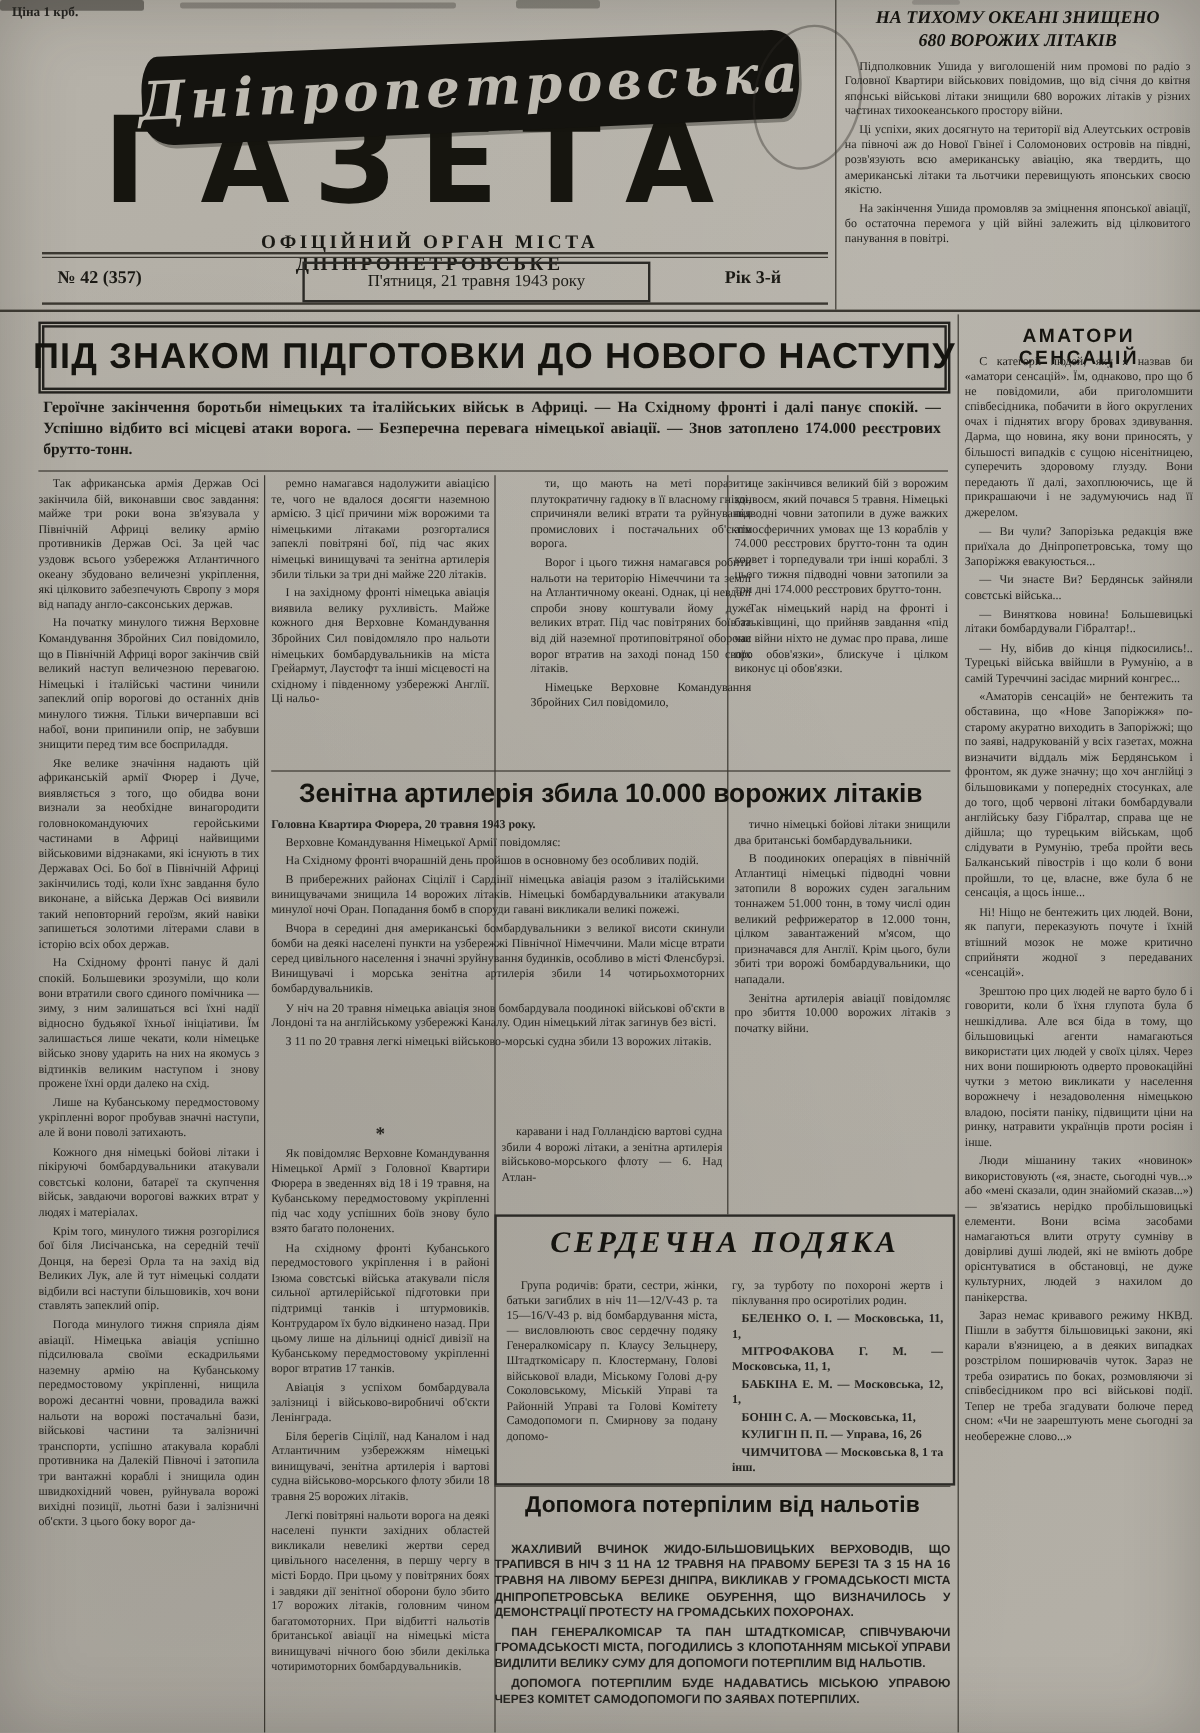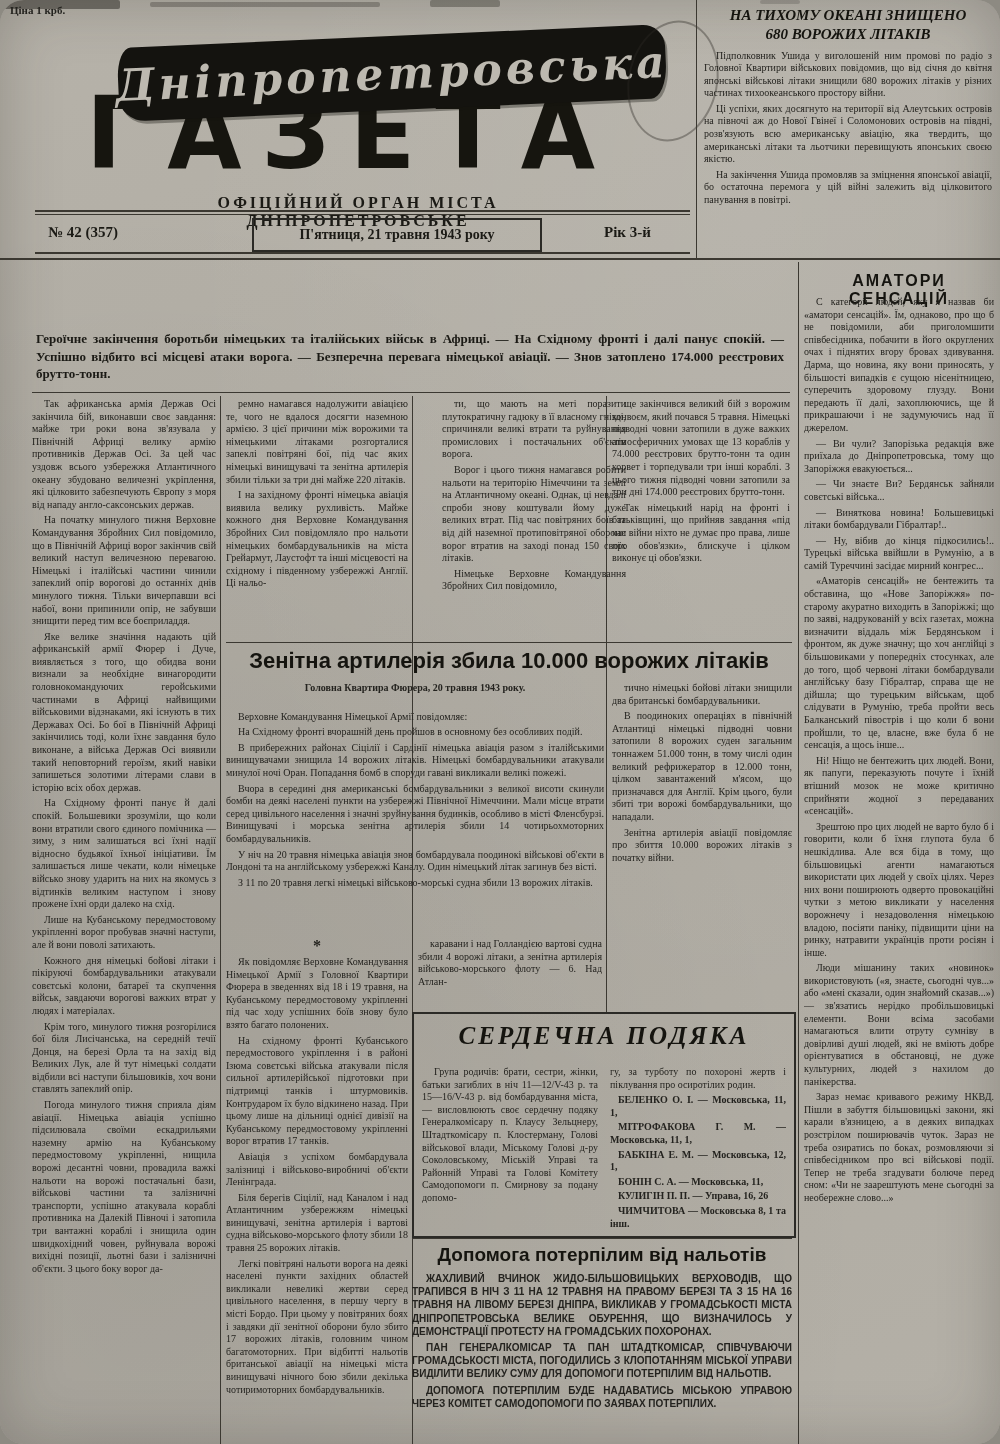--- a/index.html
+++ b/index.html
@@ -6,21 +6,20 @@
   .page{
     position:relative;width:1000px;height:1444px;overflow:hidden;
     background:#b3afa6;
     background-image:
       radial-gradient(ellipse at 75% 15%, rgba(255,255,255,.08), transparent 55%),
       radial-gradient(ellipse at 15% 85%, rgba(0,0,0,.07), transparent 60%),
       linear-gradient(160deg, #b6b2a9, #aeaaa1 55%, #b4b0a7);
     font-family:"Liberation Serif","DejaVu Serif",serif;
     color:#24231f;
     box-shadow:inset 0 0 60px rgba(40,36,30,.25);
-    border-radius:24px;
   }
   .abs{position:absolute;}
   .rule{background:#3b3831;}
   .smudge{background:rgba(26,24,20,.45);border-radius:2px;}
   .body{font-size:10px;line-height:1.26;text-align:justify;overflow:hidden;}
   .body p{margin:0 0 3px;text-indent:12px;}
   .price{font-size:11px;font-weight:bold;}
   .ribbon{
     background:#14130f;transform:rotate(-2.5deg);
     border-radius:14px 22px 16px 26px / 30px 22px 34px 24px;
@@ -32,38 +31,38 @@
     font-size:44px;color:#bdb9b0;letter-spacing:4px;white-space:nowrap;
   }
   .gazeta{
     font-family:"DejaVu Sans",sans-serif;font-weight:bold;font-size:96px;
     letter-spacing:20px;color:#16150f;line-height:1;transform:scaleY(1.04);
     white-space:nowrap;
   }
   .subtitle{font-size:16px;font-weight:bold;letter-spacing:3px;text-align:center;color:#1b1a15;}
   .issue-text{font-size:15px;font-weight:bold;color:#1b1a15;text-align:right;}
   .date-box{
-    border:2px solid #2b2a26;text-align:center;font-size:14px;font-weight:bold;
+    border:2px solid #2b2a26;text-align:center;font-size:14px;font-weight:normal;
     display:flex;align-items:center;justify-content:center;color:#1b1a15;
   }
   .stamp{border:2px solid rgba(45,42,38,.38);border-radius:50%;transform:rotate(12deg);}
   .headline-box{
     border:5px double #23221e;display:flex;align-items:center;justify-content:center;
     text-align:center;
   }
   .headline-box span{
     font-family:"Liberation Sans","DejaVu Sans",sans-serif;font-weight:bold;
     font-size:30px;letter-spacing:1px;color:#15140f;white-space:nowrap;
   }
   .lead{font-size:13px;font-weight:bold;line-height:1.35;text-align:justify;color:#1b1a15;}
   .mid-headline{
     font-family:"Liberation Sans","DejaVu Sans",sans-serif;font-weight:bold;
     font-size:22px;text-align:center;color:#15140f;white-space:nowrap;
   }
-  .dateline{font-size:10px;font-weight:bold;text-align:center;margin-bottom:16px;}
+  .dateline{font-size:10px;font-weight:bold;text-align:left;margin-bottom:2px;}
   .intro-line{font-size:10px;text-indent:12px;margin-bottom:3px;}
   .star-sep{font-size:16px;font-weight:bold;text-align:center;line-height:1;}
   .side-headline{
     font-family:"Liberation Sans","DejaVu Sans",sans-serif;font-weight:bold;
     font-size:16px;letter-spacing:2px;text-align:center;color:#15140f;
   }
   .pac-title{font-size:15px;font-weight:bold;text-align:center;line-height:1.25;color:#15140f;font-style:italic;}
   .thanks-box{border:2px solid #2b2a26;}
   .thanks-title{
     font-family:"Liberation Serif",serif;font-style:italic;font-weight:bold;
@@ -112,20 +111,23 @@
   <div class="abs" style="left:704px;top:6px;width:288px">
     <div class="pac-title">НА ТИХОМУ ОКЕАНІ ЗНИЩЕНО</div>
     <div class="pac-title" style="margin-bottom:6px">680 ВОРОЖИХ ЛІТАКІВ</div>
     <div class="body" style="height:200px">
         <p>Підполковник Ушида у виголошеній ним промові по радіо з Головної Квартири військових повідомив, що від січня до квітня японські військові літаки знищили 680 ворожих літаків у різних частинах тихоокеанського простору війни.</p>
         <p>Ці успіхи, яких досягнуто на території від Алеутських островів на півночі аж до Нової Гвінеї і Соломонових островів на півдні, розв'язують всю американську авіацію, яка твердить, що американські літаки та льотчики перевищують японських своєю якістю.</p>
         <p>На закінчення Ушида промовляв за зміцнення японської авіації, бо остаточна перемога у цій війні залежить від цілковитого панування в повітрі.</p>
       </div>
   </div>
 
+  <div class="abs headline-box" style="left:32px;top:268px;width:750px;height:50px">
+    <span>ПІД ЗНАКОМ ПІДГОТОВКИ ДО НОВОГО НАСТУПУ</span>
+  </div>
 
   <div class="abs lead" style="left:36px;top:330px;width:748px">Героїчне закінчення боротьби німецьких та італійських військ в Африці. — На Східному фронті і далі панує спокій. — Успішно відбито всі місцеві атаки ворога. — Безперечна перевага німецької авіації. — Знов затоплено 174.000 реєстрових брутто-тонн.</div>
   <div class="abs rule" style="left:32px;top:392px;width:758px;height:1px"></div>
 
   <div class="abs rule" style="left:220px;top:396px;width:1px;height:1048px"></div>
   <div class="abs rule" style="left:412px;top:396px;width:1px;height:1048px"></div>
   <div class="abs rule" style="left:606px;top:396px;width:1px;height:616px"></div>
   <div class="abs rule" style="left:798px;top:262px;width:1px;height:1182px"></div>
 
   <div class="abs body" style="left:32px;top:398px;width:184px;height:1042px">
@@ -197,21 +199,21 @@
           <p class="sig">БАБКІНА Е. М. — Московська, 12, 1,</p>
           <p class="sig">БОНІН С. А. — Московська, 11,</p>
           <p class="sig">КУЛИГІН П. П. — Управа, 16, 26</p>
           <p class="sig">ЧИМЧИТОВА — Московська 8, 1 та інш.</p>
         </div>
     </div>
   </div>
 
   <div class="abs rule" style="left:412px;top:1238px;width:380px;height:1px"></div>
   <div class="abs" style="left:412px;top:1244px;width:380px">
-    <div class="aid-title" style="margin-bottom:6px">Допомога потерпілим від нальотів</div>
+    <div class="aid-title" style="margin-bottom:19px">Допомога потерпілим від нальотів</div>
     <div class="body" style="height:168px">
         <p class="caps">ЖАХЛИВИЙ ВЧИНОК ЖИДО-БІЛЬШОВИЦЬКИХ ВЕРХОВОДІВ, ЩО ТРАПИВСЯ В НІЧ З 11 НА 12 ТРАВНЯ НА ПРАВОМУ БЕРЕЗІ ТА З 15 НА 16 ТРАВНЯ НА ЛІВОМУ БЕРЕЗІ ДНІПРА, ВИКЛИКАВ У ГРОМАДСЬКОСТІ МІСТА ДНІПРОПЕТРОВСЬКА ВЕЛИКЕ ОБУРЕННЯ, ЩО ВИЗНАЧИЛОСЬ У ДЕМОНСТРАЦІЇ ПРОТЕСТУ НА ГРОМАДСЬКИХ ПОХОРОНАХ.</p>
         <p class="caps">ПАН ГЕНЕРАЛКОМІСАР ТА ПАН ШТАДТКОМІСАР, СПІВЧУВАЮЧИ ГРОМАДСЬКОСТІ МІСТА, ПОГОДИЛИСЬ З КЛОПОТАННЯМ МІСЬКОЇ УПРАВИ ВИДІЛИТИ ВЕЛИКУ СУМУ ДЛЯ ДОПОМОГИ ПОТЕРПІЛИМ ВІД НАЛЬОТІВ.</p>
         <p class="caps">ДОПОМОГА ПОТЕРПІЛИМ БУДЕ НАДАВАТИСЬ МІСЬКОЮ УПРАВОЮ ЧЕРЕЗ КОМІТЕТ САМОДОПОМОГИ ПО ЗАЯВАХ ПОТЕРПІЛИХ.</p>
       </div>
   </div>
 
   <div class="abs side-headline" style="left:804px;top:272px;width:190px">АМАТОРИ СЕНСАЦІЙ</div>
   <div class="abs body" style="left:804px;top:296px;width:190px;height:1140px">
       <p>С категорії людей, яку я назвав би «аматори сенсацій». Їм, однаково, про що б не повідомили, аби приголомшити співбесідника, побачити в його округлених очах і піднятих вгору бровах здивування. Дарма, що новина, яку вони приносять, у більшості випадків є сущою нісенітницею, суперечить здоровому глузду. Вони передають її далі, захоплюючись, ще й прикрашаючи і не задумуючись над її джерелом.</p>

